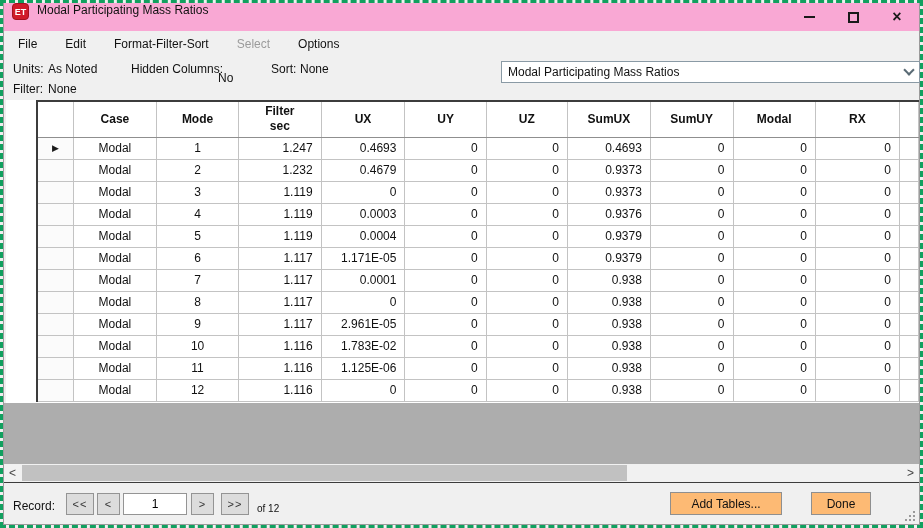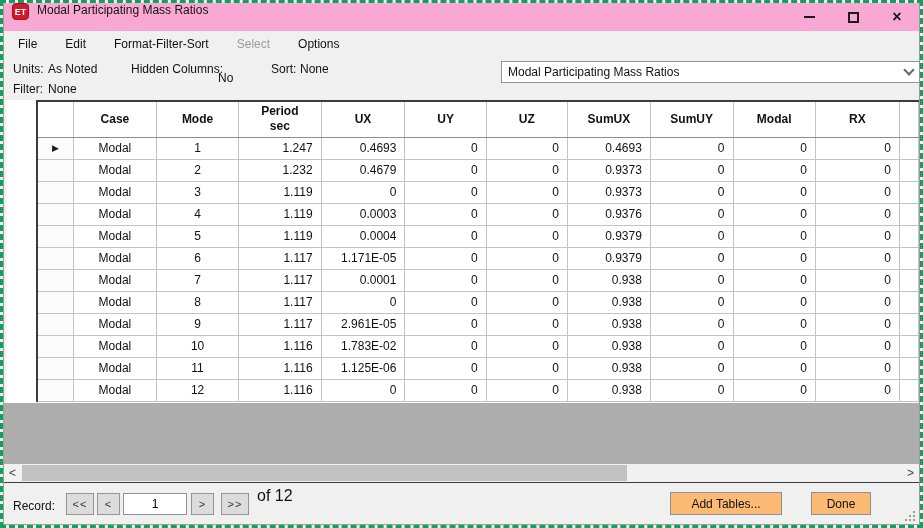--- a/index.html
+++ b/index.html
@@ -70,21 +70,21 @@
     font-size:11px; color:#333; display:flex; align-items:center; justify-content:center; letter-spacing:1px;
   }
   .rec-input {
     position:absolute; left:119px; top:10px; width:64px; height:22px; background:#fff; border:1px solid #949494;
     font-size:12px; text-align:center; font-family:"Liberation Sans", sans-serif;
   }
   .cmd-btn {
     position:absolute; top:9px; height:23px; background:#fdba74; border:1px solid #8f8f8f;
     font-size:12px; color:#111; display:flex; align-items:center; justify-content:center;
   }
-  .of-label { position:absolute; left:253px; top:4px; font-size:16px; color:#111; }
+  .of-label { position:absolute; left:253px; top:20px; font-size:10px; color:#111; }
   .resize-grip { position:absolute; right:4px; bottom:3px; width:12px; height:12px; }
   .resize-grip i {
     position:absolute; width:2px; height:2px; background:#9a9a9a;
   }
 </style>
 </head>
 <body>
 
 <div class="screen">
   <div class="window">
@@ -143,21 +143,21 @@
             <col style="width: 85px;">
             <col style="width: 88px;">
             <col style="width: 20px;">
           </colgroup>
         <thead>
             <tr id="thead-row">
               <th></th>
               <th>Case</th>
               <th>Mode</th>
               <th class="hdr-sub-holder">
-                <div>Period</div>
+                <div>Filter</div>
                 <div>sec</div>
               </th>
               <th>UX</th>
               <th>UY</th>
               <th>UZ</th>
               <th>SumUX</th>
               <th>SumUY</th>
               <th>Modal</th>
               <th>RX</th>
               <th></th>

